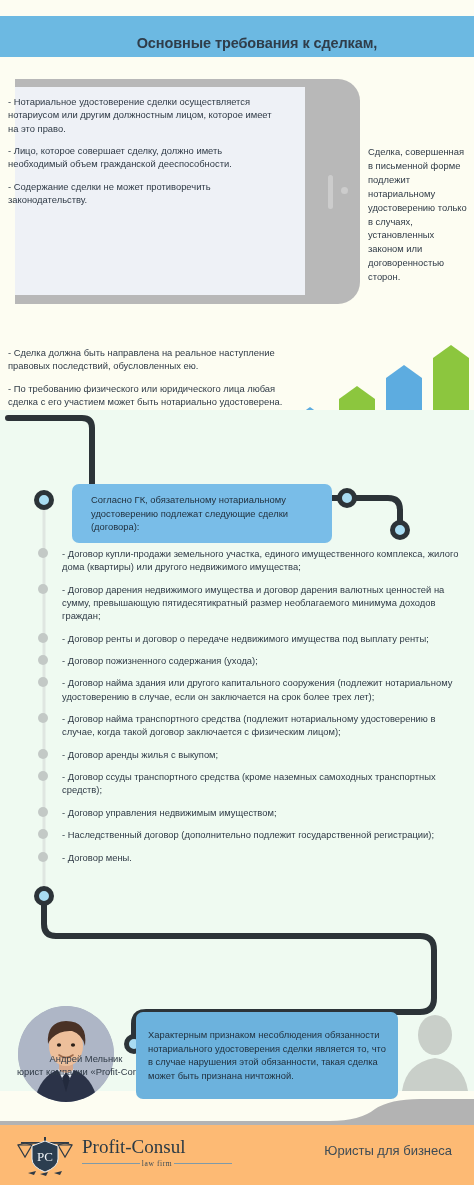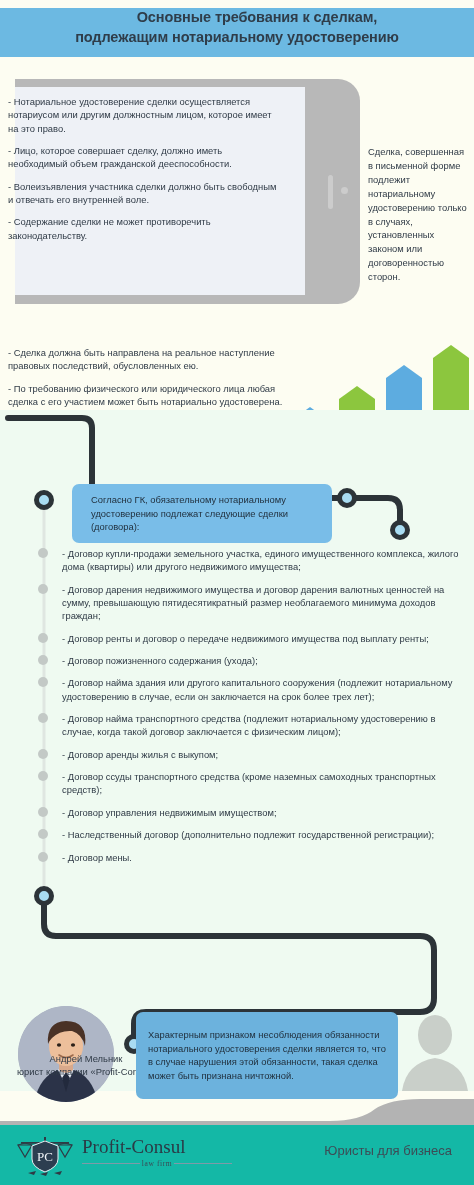--- a/index.html
+++ b/index.html
@@ -14,25 +14,25 @@
     position: relative;
     width: 474px;
     height: 1185px;
     background: #fdfdf2;
     overflow: hidden;
   }
 
   
   .header {
     position: absolute;
-    left: 0; top: 8px;
+    left: 0; top: 16px;
     width: 474px; height: 57px;
     background: #6cb9e2;
     display: flex;
-    align-items: flex-start;
+    align-items: flex-end;
     justify-content: center;
   }
   .header-inner {
     width: 440px;
     text-align: center;
     color: #2f3d4a;
     font-weight: bold;
     font-size: 14.5px;
     line-height: 1.35;
     letter-spacing: -0.1px;
@@ -215,21 +215,21 @@
     position: absolute;
     right: 6px; bottom: 94px;
     width: 66px; height: 78px;
   }
 
   
   .footer {
     position: absolute;
     left: 0; bottom: 0;
     width: 474px; height: 60px;
-    background: #14b8a6;
+    background: #fdba74;
     display: flex;
     align-items: center;
   }
   .footer-curve {
     position: absolute;
     left: 0; bottom: 60px;
     width: 474px; height: 26px;
   }
   .logo-mark {
     position: absolute;
@@ -287,21 +287,20 @@
 
     <div class="device">
       <div class="device-screen"></div>
       <div class="device-home"></div>
       <div class="device-cam"></div>
     </div>
 
     <div class="screen-text">
       <p>- Нотариальное удостоверение сделки осуществляется нотариусом или другим должностным лицом, которое имеет на это право.</p>
       <p>- Лицо, которое совершает сделку, должно иметь необходимый объем гражданской дееспособности.</p>
-      <p>- Волеизъявления участника сделки должно быть свободным и отвечать его внутренней воле.</p>
       <p>- Содержание сделки не может противоречить законодательству.</p>
     </div>
 
     <div class="right-note">Сделка, совершенная в письменной форме подлежит нотариальному удостоверению только в случаях, установленных законом или договоренностью сторон.</div>
 
     <div class="below-device">
       <p>- Сделка должна быть направлена на реальное наступление правовых последствий, обусловленных ею.</p>
       <p>- По требованию физического или юридического лица любая сделка с его участием может быть нотариально удостоверена.</p>
     </div>
 

